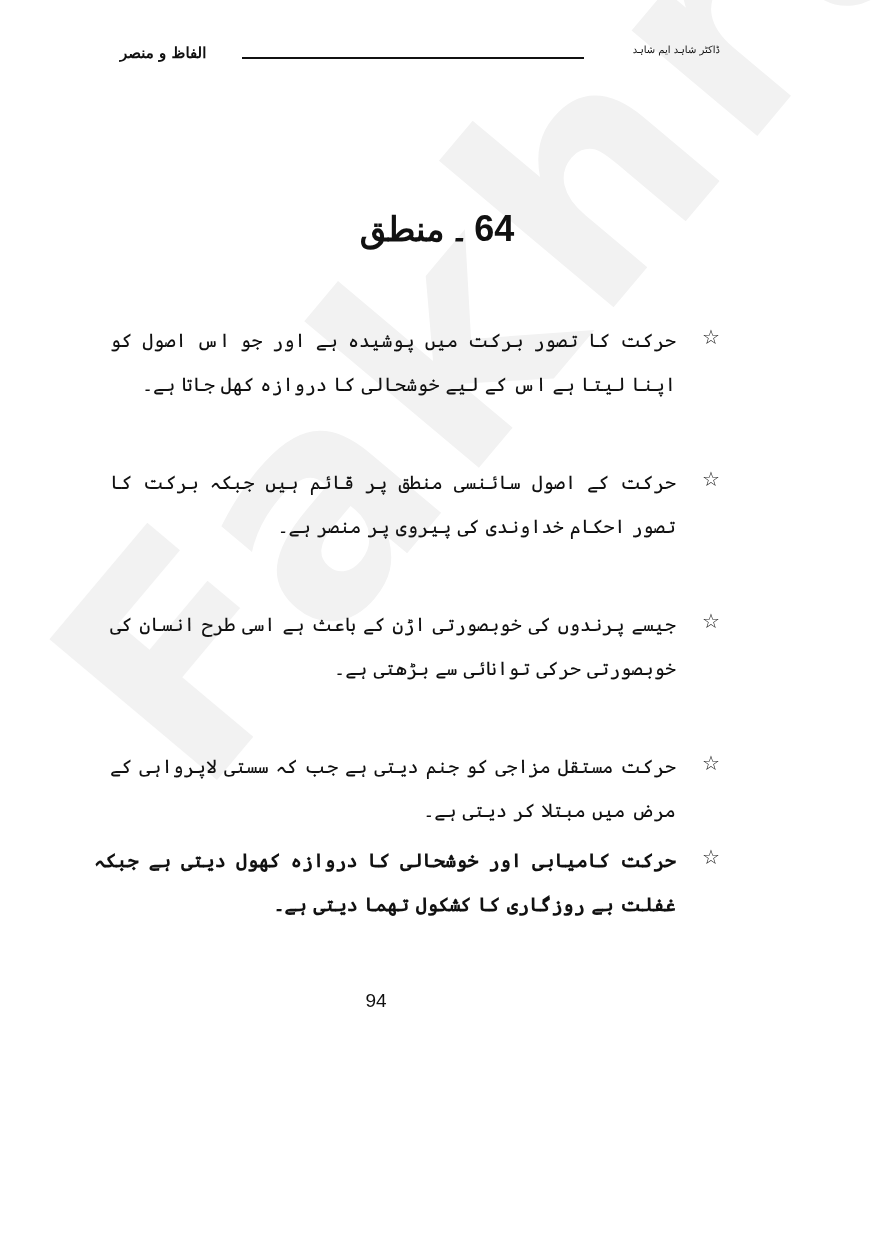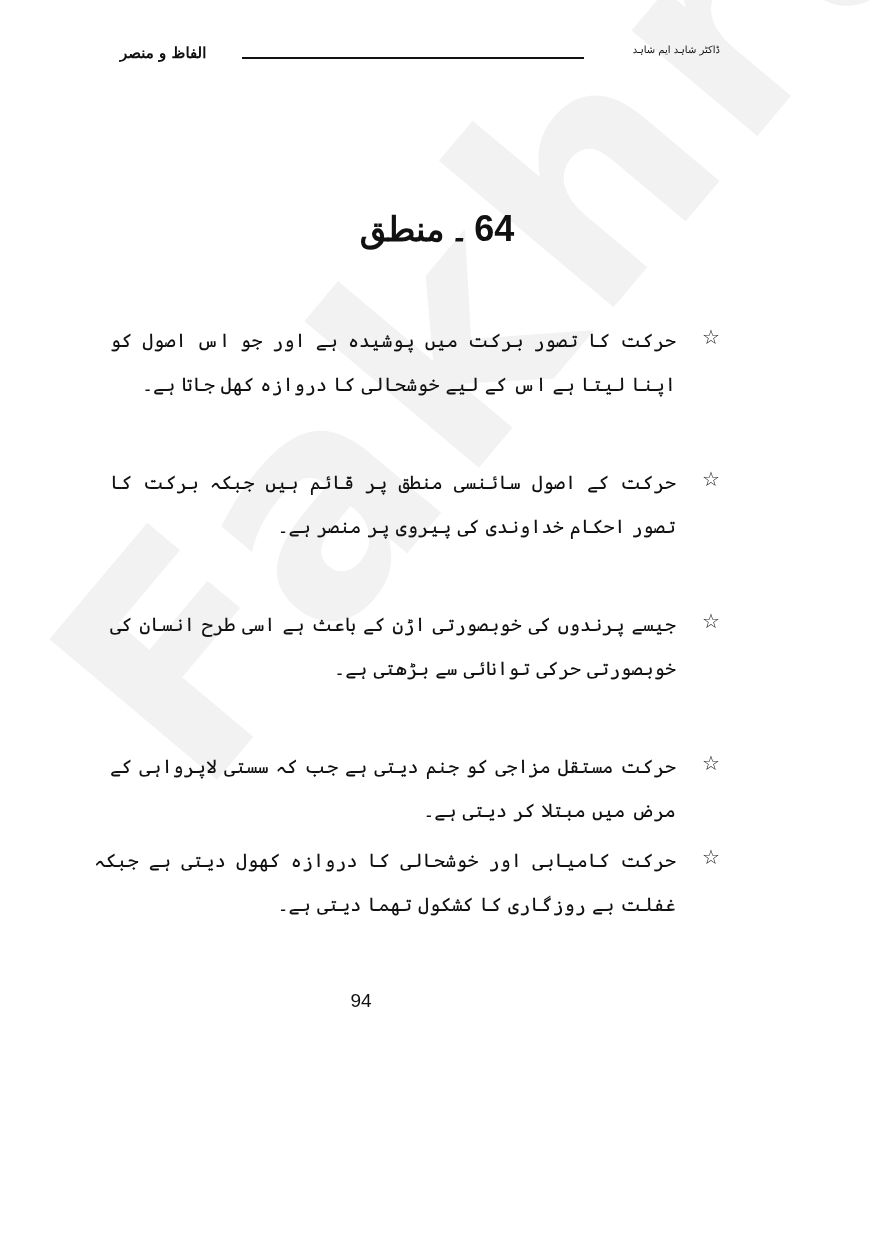--- a/index.html
+++ b/index.html
@@ -125,26 +125,26 @@
       font-size: 19px;
       line-height: 44px;
       text-align: justify;
       text-align-last: right;
     }
     .quote.q1 { height: 90px; margin-bottom: 52px; }
     .quote.q2 { height: 90px; margin-bottom: 52px; }
     .quote.q3 { height: 90px; margin-bottom: 52px; }
     .quote.q4 { height: 40px; margin-bottom: 54px; }
     .quote.q5 { height: 40px; }
-    .quote.q5 .text { margin-left: -16px; }
+    .quote.q5 .text { margin-left: -16px; font-weight: bold; }
     
     .page-number {
       position: absolute;
       top: 990px;
-      left: 0;
+      left: 15px;
       width: 722px;
       text-align: center;
       font-family: "Liberation Sans", sans-serif;
       font-size: 19px;
       z-index: 1;
     }
   </style>
 </head>
 <body>
 

